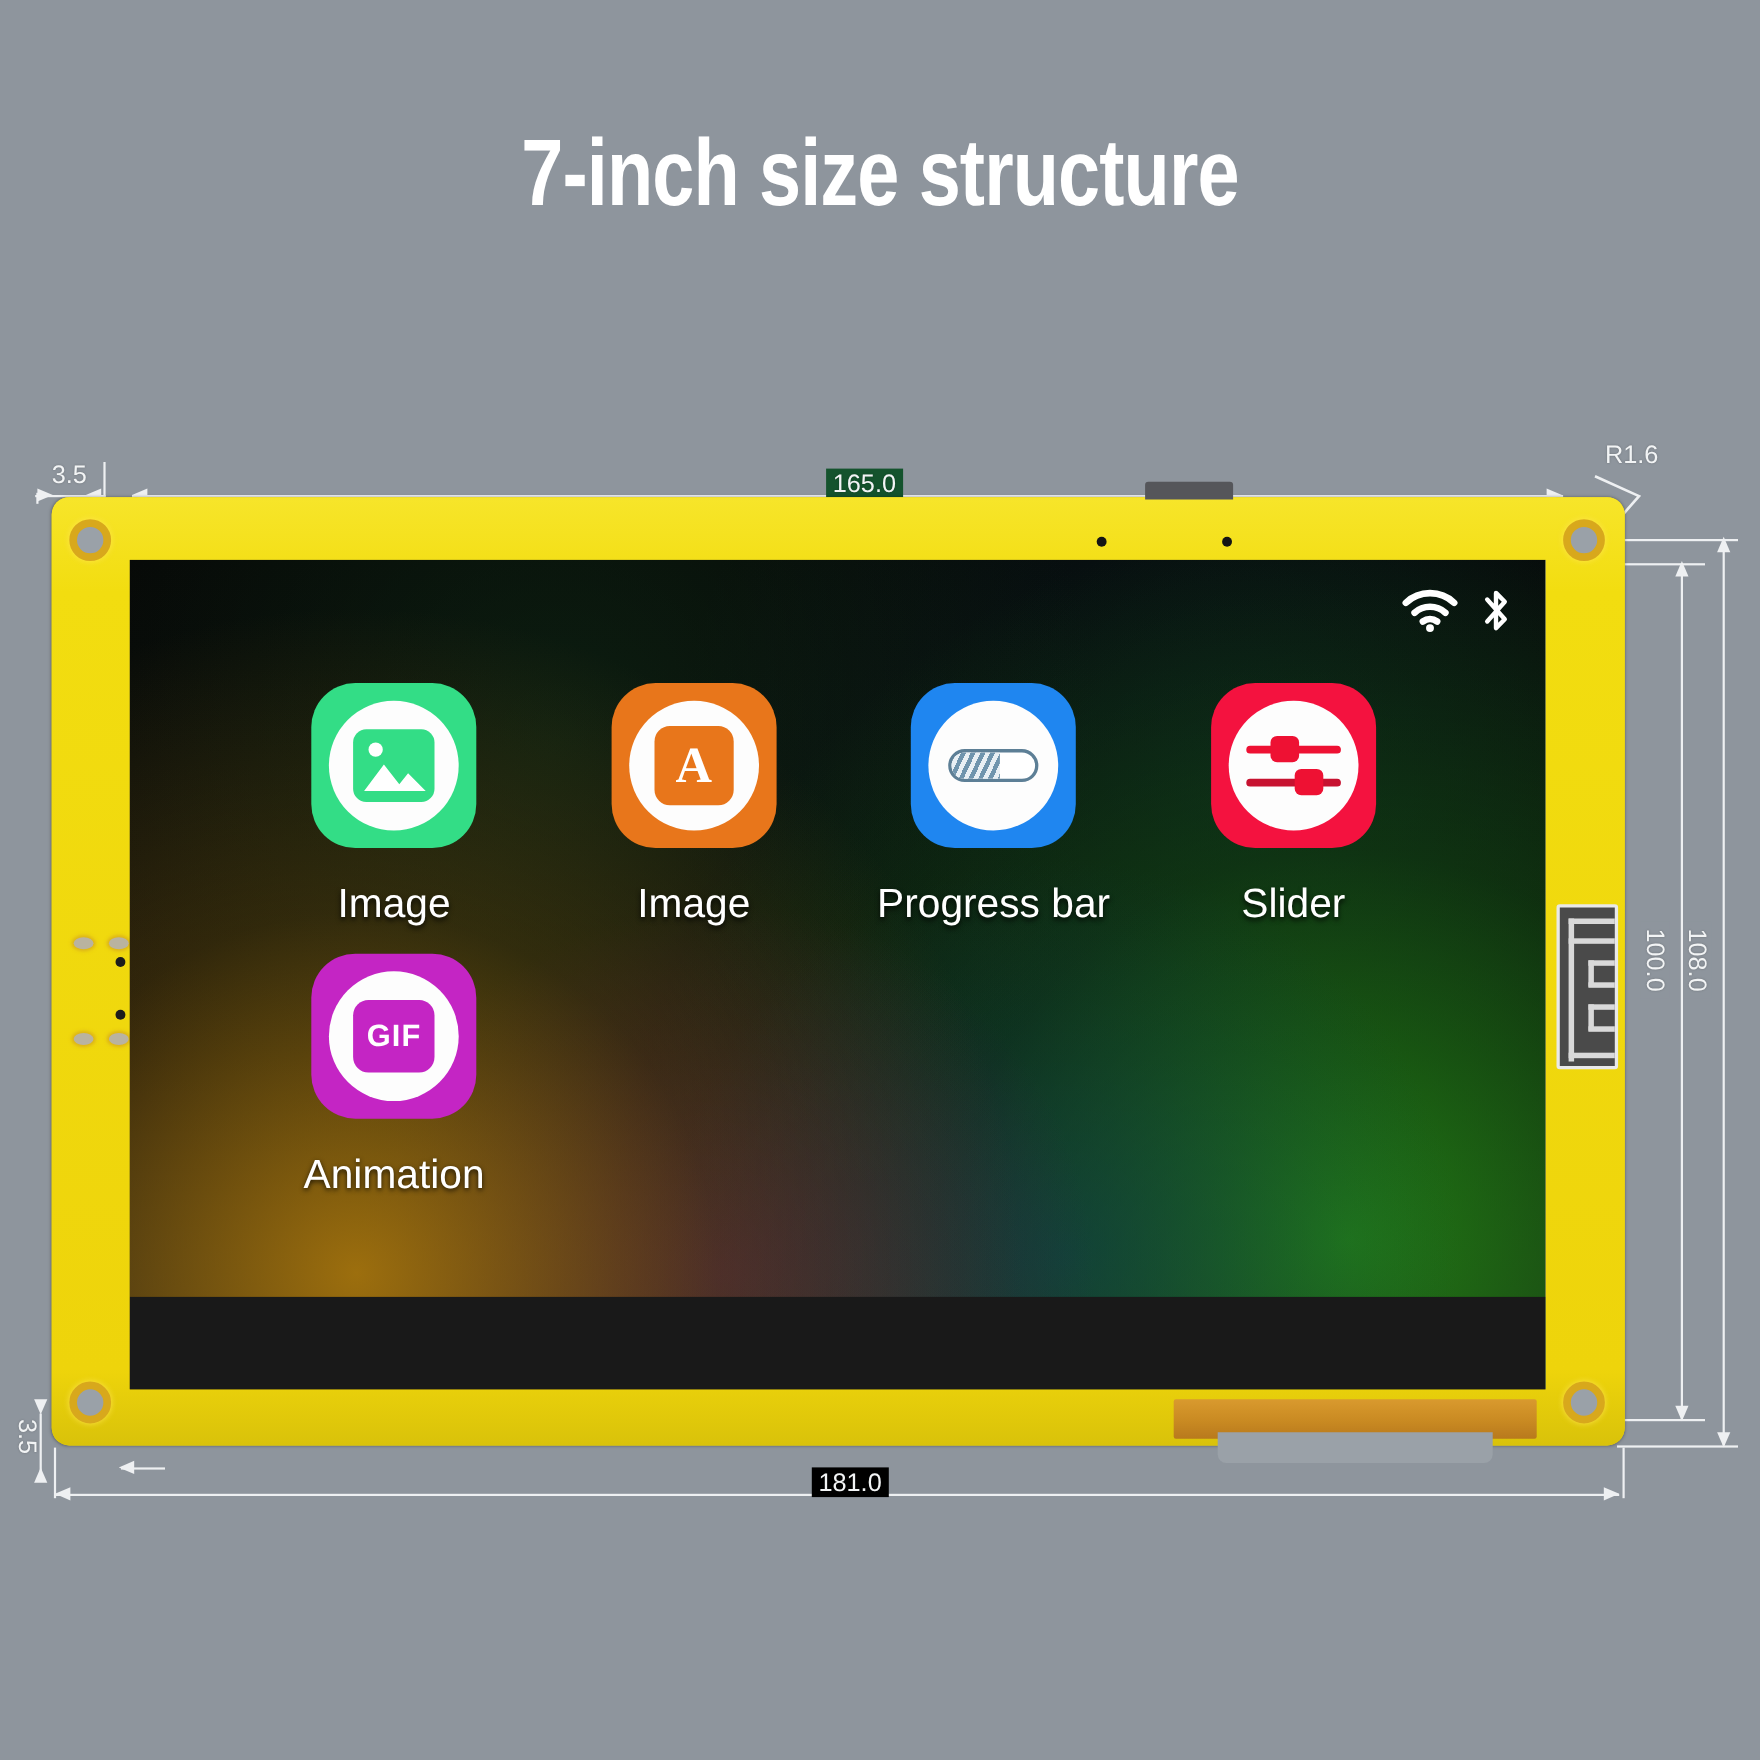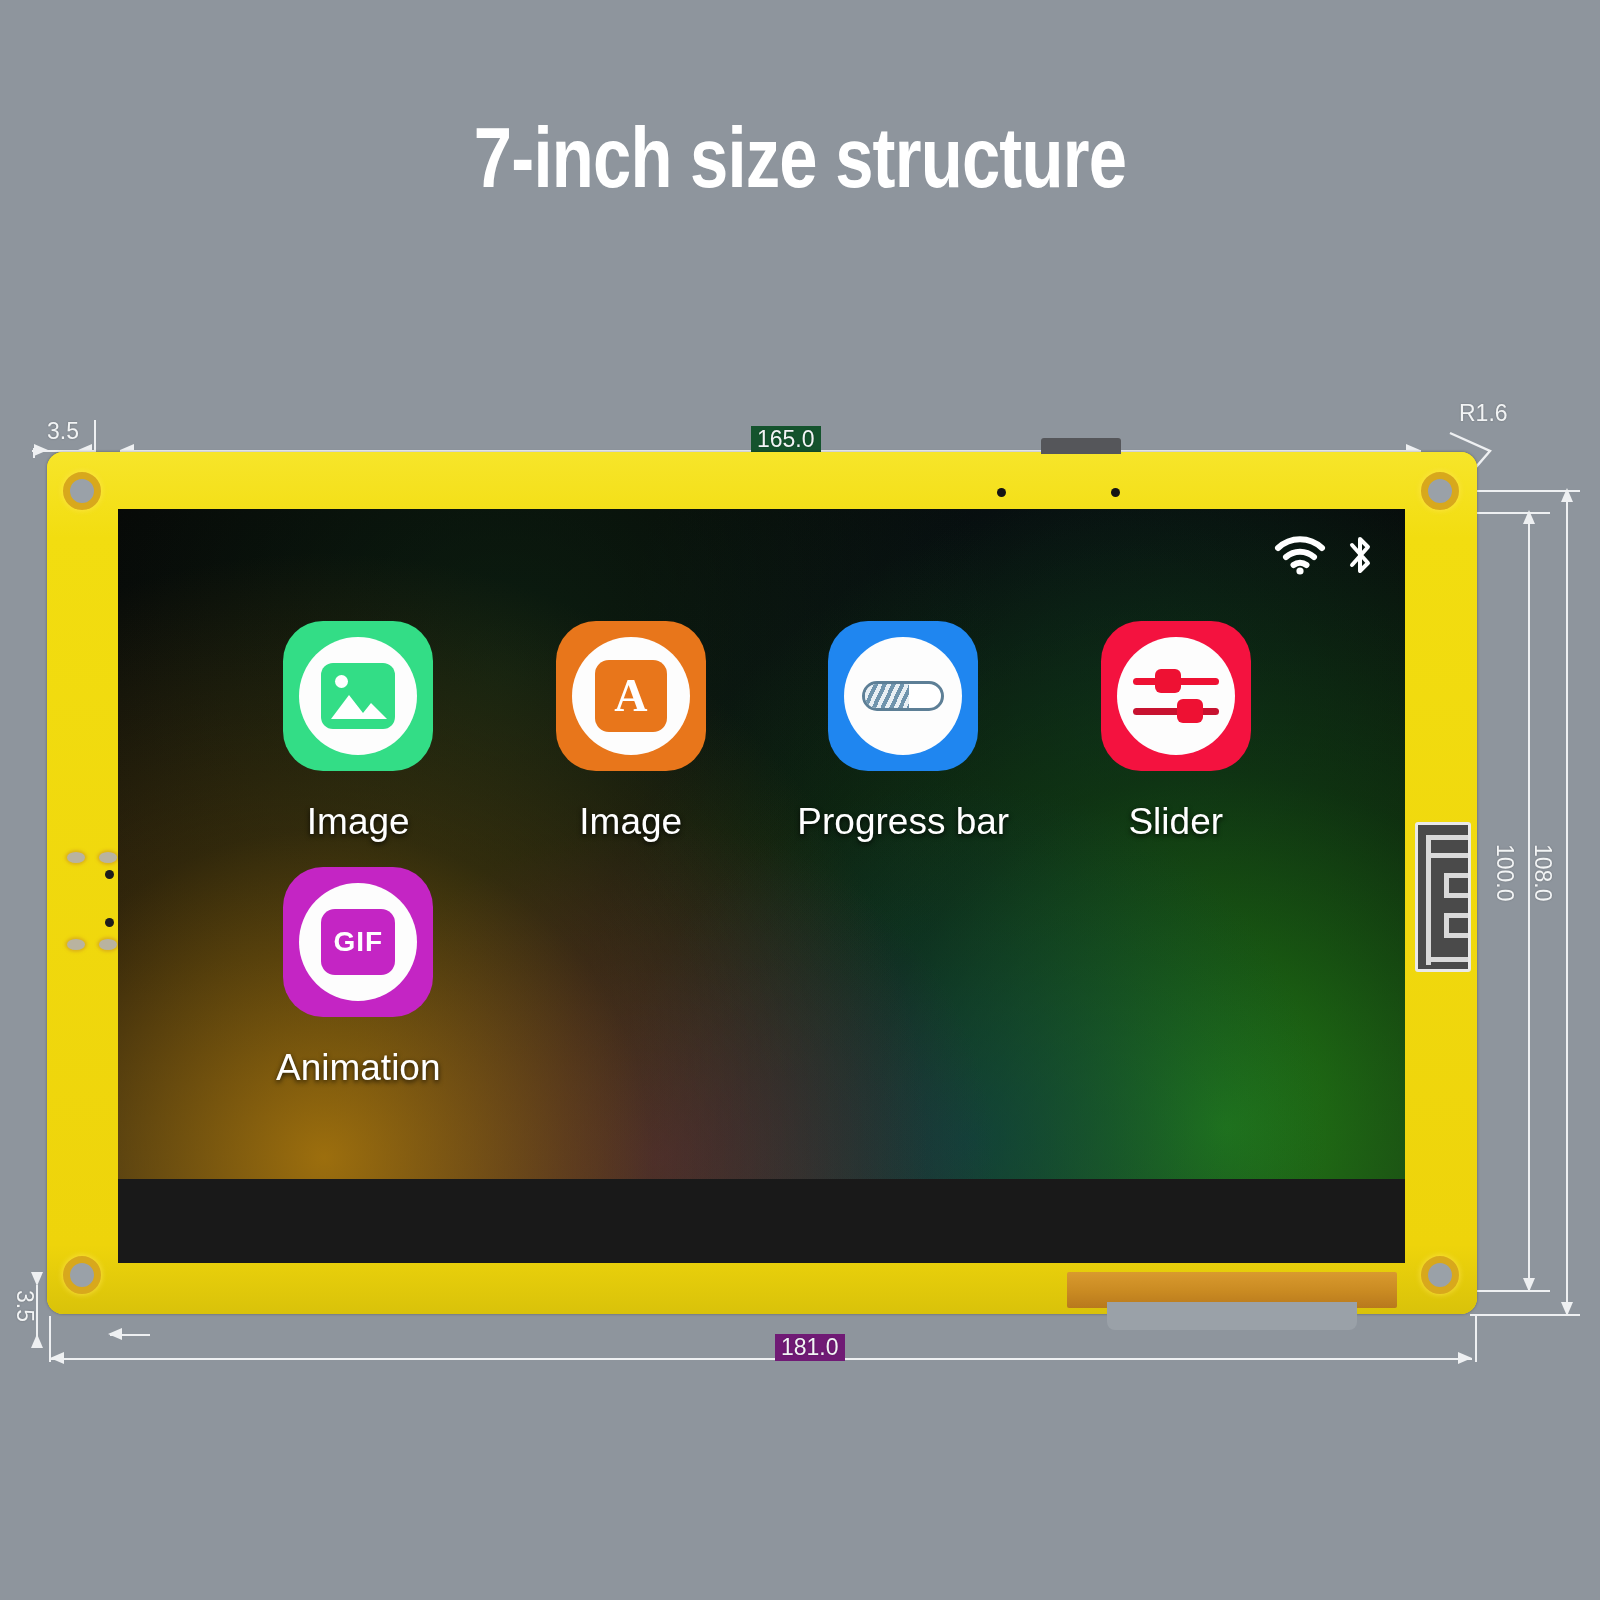--- a/index.html
+++ b/index.html
@@ -274,21 +274,21 @@
   <div class="dimline h" style="left:1470px; top:1314px; width:110px;"></div>
 
   <div class="dimtext" style="left:38px; top:1290px; transform:rotate(90deg); transform-origin:left top;">3.5</div>
   <div class="dimline v" style="left:36px; top:1285px; height:56px;"></div>
   <div class="arrow arr-down" style="left:31px; top:1272px;"></div>
   <div class="arrow arr-up" style="left:31px; top:1334px;"></div>
 
   <div class="dimline h" style="left:50px; top:1358px; width:1422px;"></div>
   <div class="arrow arr-left" style="left:50px; top:1352px;"></div>
   <div class="arrow arr-right" style="left:1458px; top:1352px;"></div>
-  <div class="dimtext" style="left:738px; top:1334px; background:#701a75; padding:0 6px;margin-left:37px;">181.0</div>
+  <div class="dimtext" style="left:738px; top:1334px; background:#000000; padding:0 6px;">181.0</div>
   <div class="dimline v" style="left:49px; top:1316px; height:46px;"></div>
   <div class="dimline v" style="left:1475px; top:1316px; height:46px;"></div>
   <div class="dimline h" style="left:110px; top:1334px; width:40px;"></div>
   <div class="arrow arr-left" style="left:108px; top:1328px;"></div>
 </div>
 
 <div id="board">
   <div id="board-inner-edge"></div>
 
   <div id="top-tab"></div>

